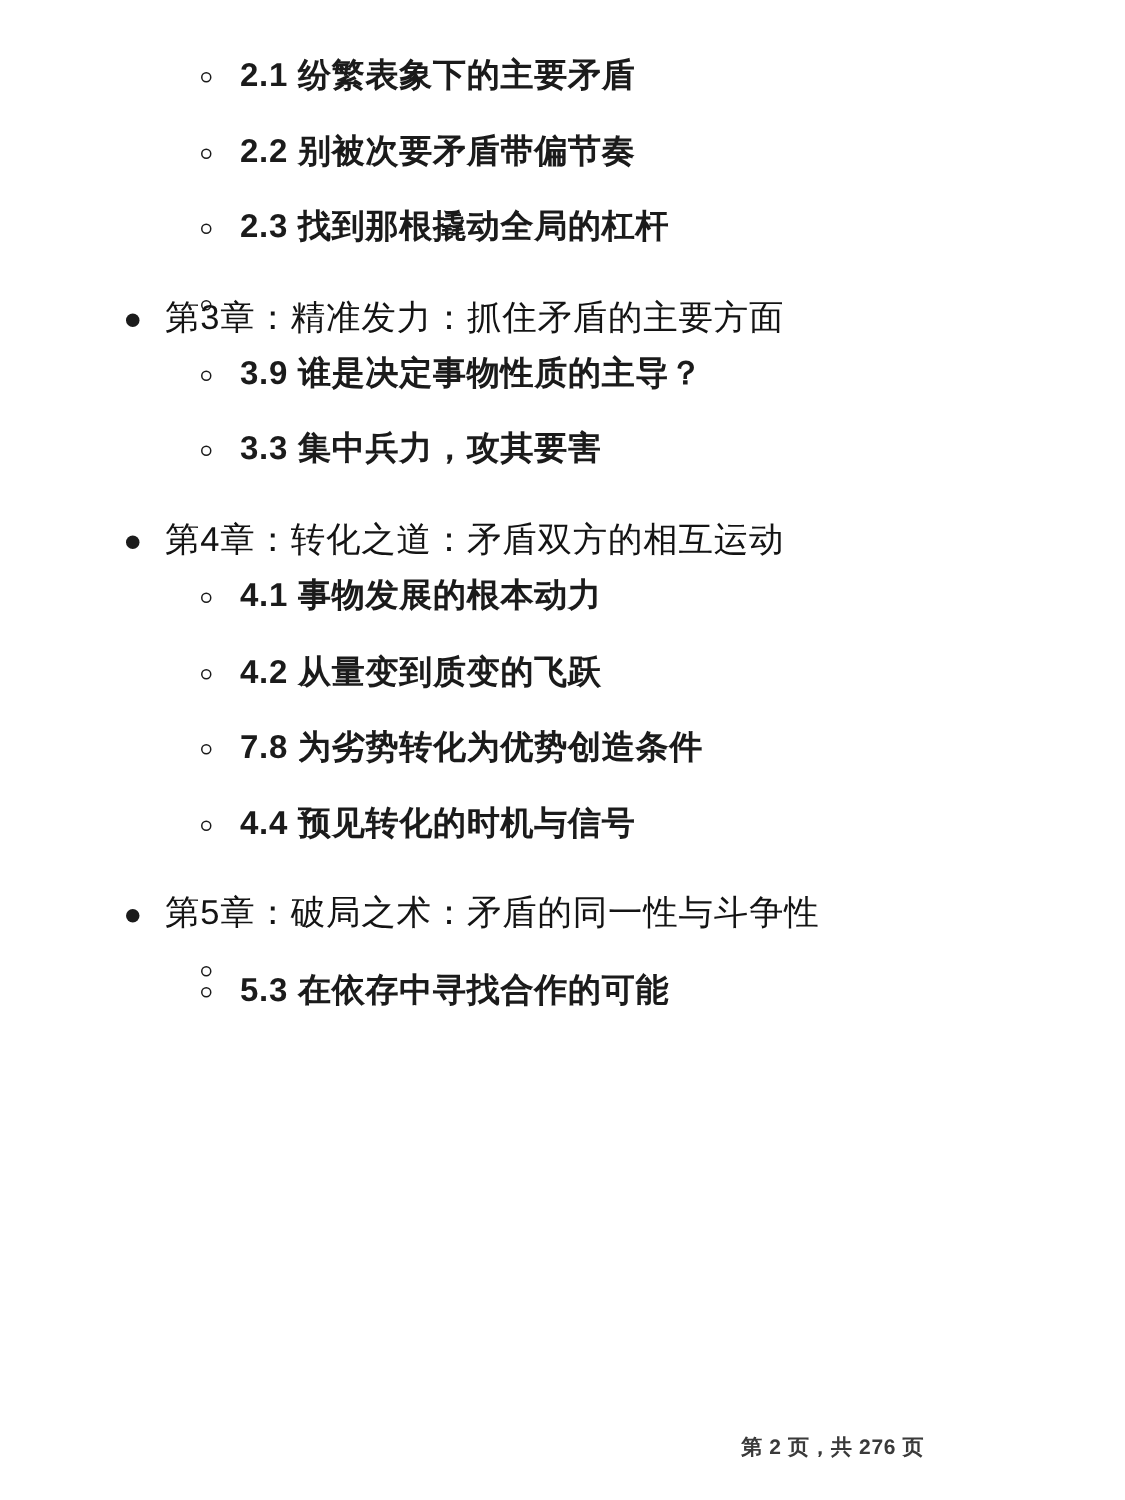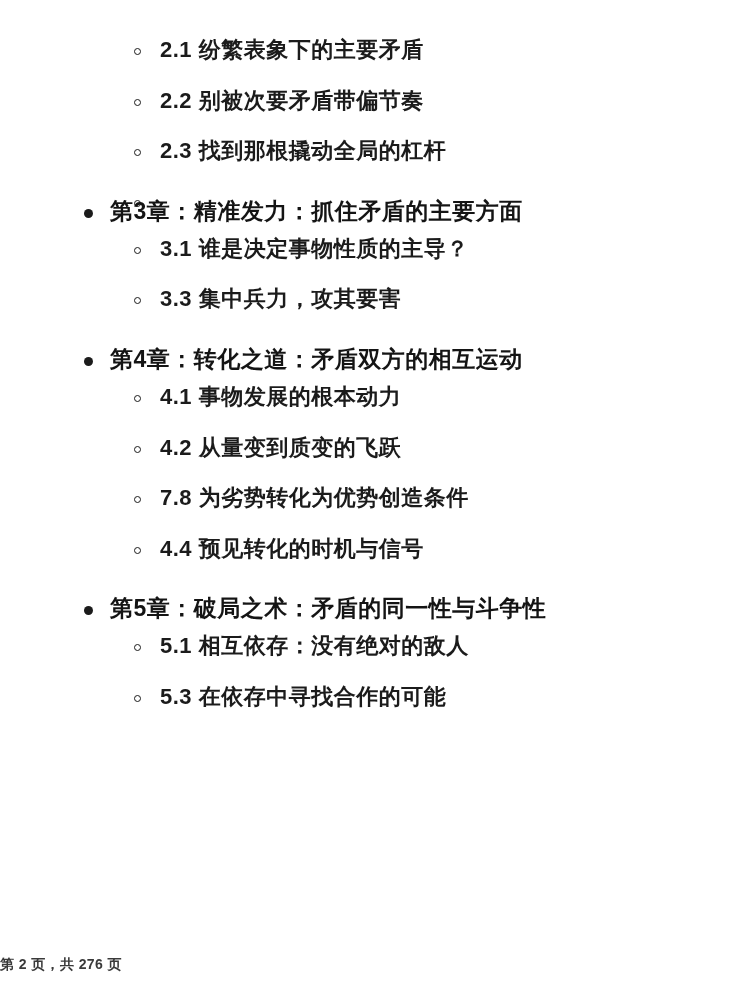--- a/index.html
+++ b/index.html
@@ -24,21 +24,21 @@
   .toc {
     list-style: none;
     margin: 0;
     padding: 0;
   }
   
   .chapter {
     position: relative;
     padding-left: 60px;
     font-size: 23px;
-    font-weight: 700;
+    font-weight: 400;
     letter-spacing: 0.5px;
     line-height: 1.35;
     color: #141414;
     margin-top: 30px;
     margin-bottom: 8px;
   }
   .chapter:first-child {
     margin-top: 0;
   }
   .chapter .bullet {
@@ -70,21 +70,21 @@
     border-radius: 50%;
     border: 1.6px solid #1b1b1b;
     background: transparent;
     box-sizing: border-box;
   }
   .footer {
     position: absolute;
     left: 0;
     right: 0;
     bottom: 26px;
-    text-align: left;
+    text-align: right;
     font-size: 14px;
     font-weight: 700;
     color: #3a3a3a;
     letter-spacing: 0.4px;
   }
 </style>
 </head>
 <body>
 
 <div class="page">
@@ -110,21 +110,21 @@
       <span class="bullet-hollow"></span>
     </li>
 
     <li class="chapter">
       <span class="bullet"></span>
       <span>第3章：精准发力：抓住矛盾的主要方面</span>
     </li>
 
     <li class="section">
       <span class="bullet-hollow"></span>
-      <span>3.1 谁是决定事物性质的主导？</span>
+      <span>3.9 谁是决定事物性质的主导？</span>
     </li>
 
 
     <li class="section">
       <span class="bullet-hollow"></span>
       <span>3.3 集中兵力，攻其要害</span>
     </li>
 
 
     <li class="chapter">
@@ -152,21 +152,20 @@
       <span>4.4 预见转化的时机与信号</span>
     </li>
 
     <li class="chapter">
       <span class="bullet"></span>
       <span>第5章：破局之术：矛盾的同一性与斗争性</span>
     </li>
 
     <li class="section">
       <span class="bullet-hollow"></span>
-      <span>5.1 相互依存：没有绝对的敌人</span>
     </li>
 
 
     <li class="section">
       <span class="bullet-hollow"></span>
       <span>5.3 在依存中寻找合作的可能</span>
     </li>
 
   </ul>
 

